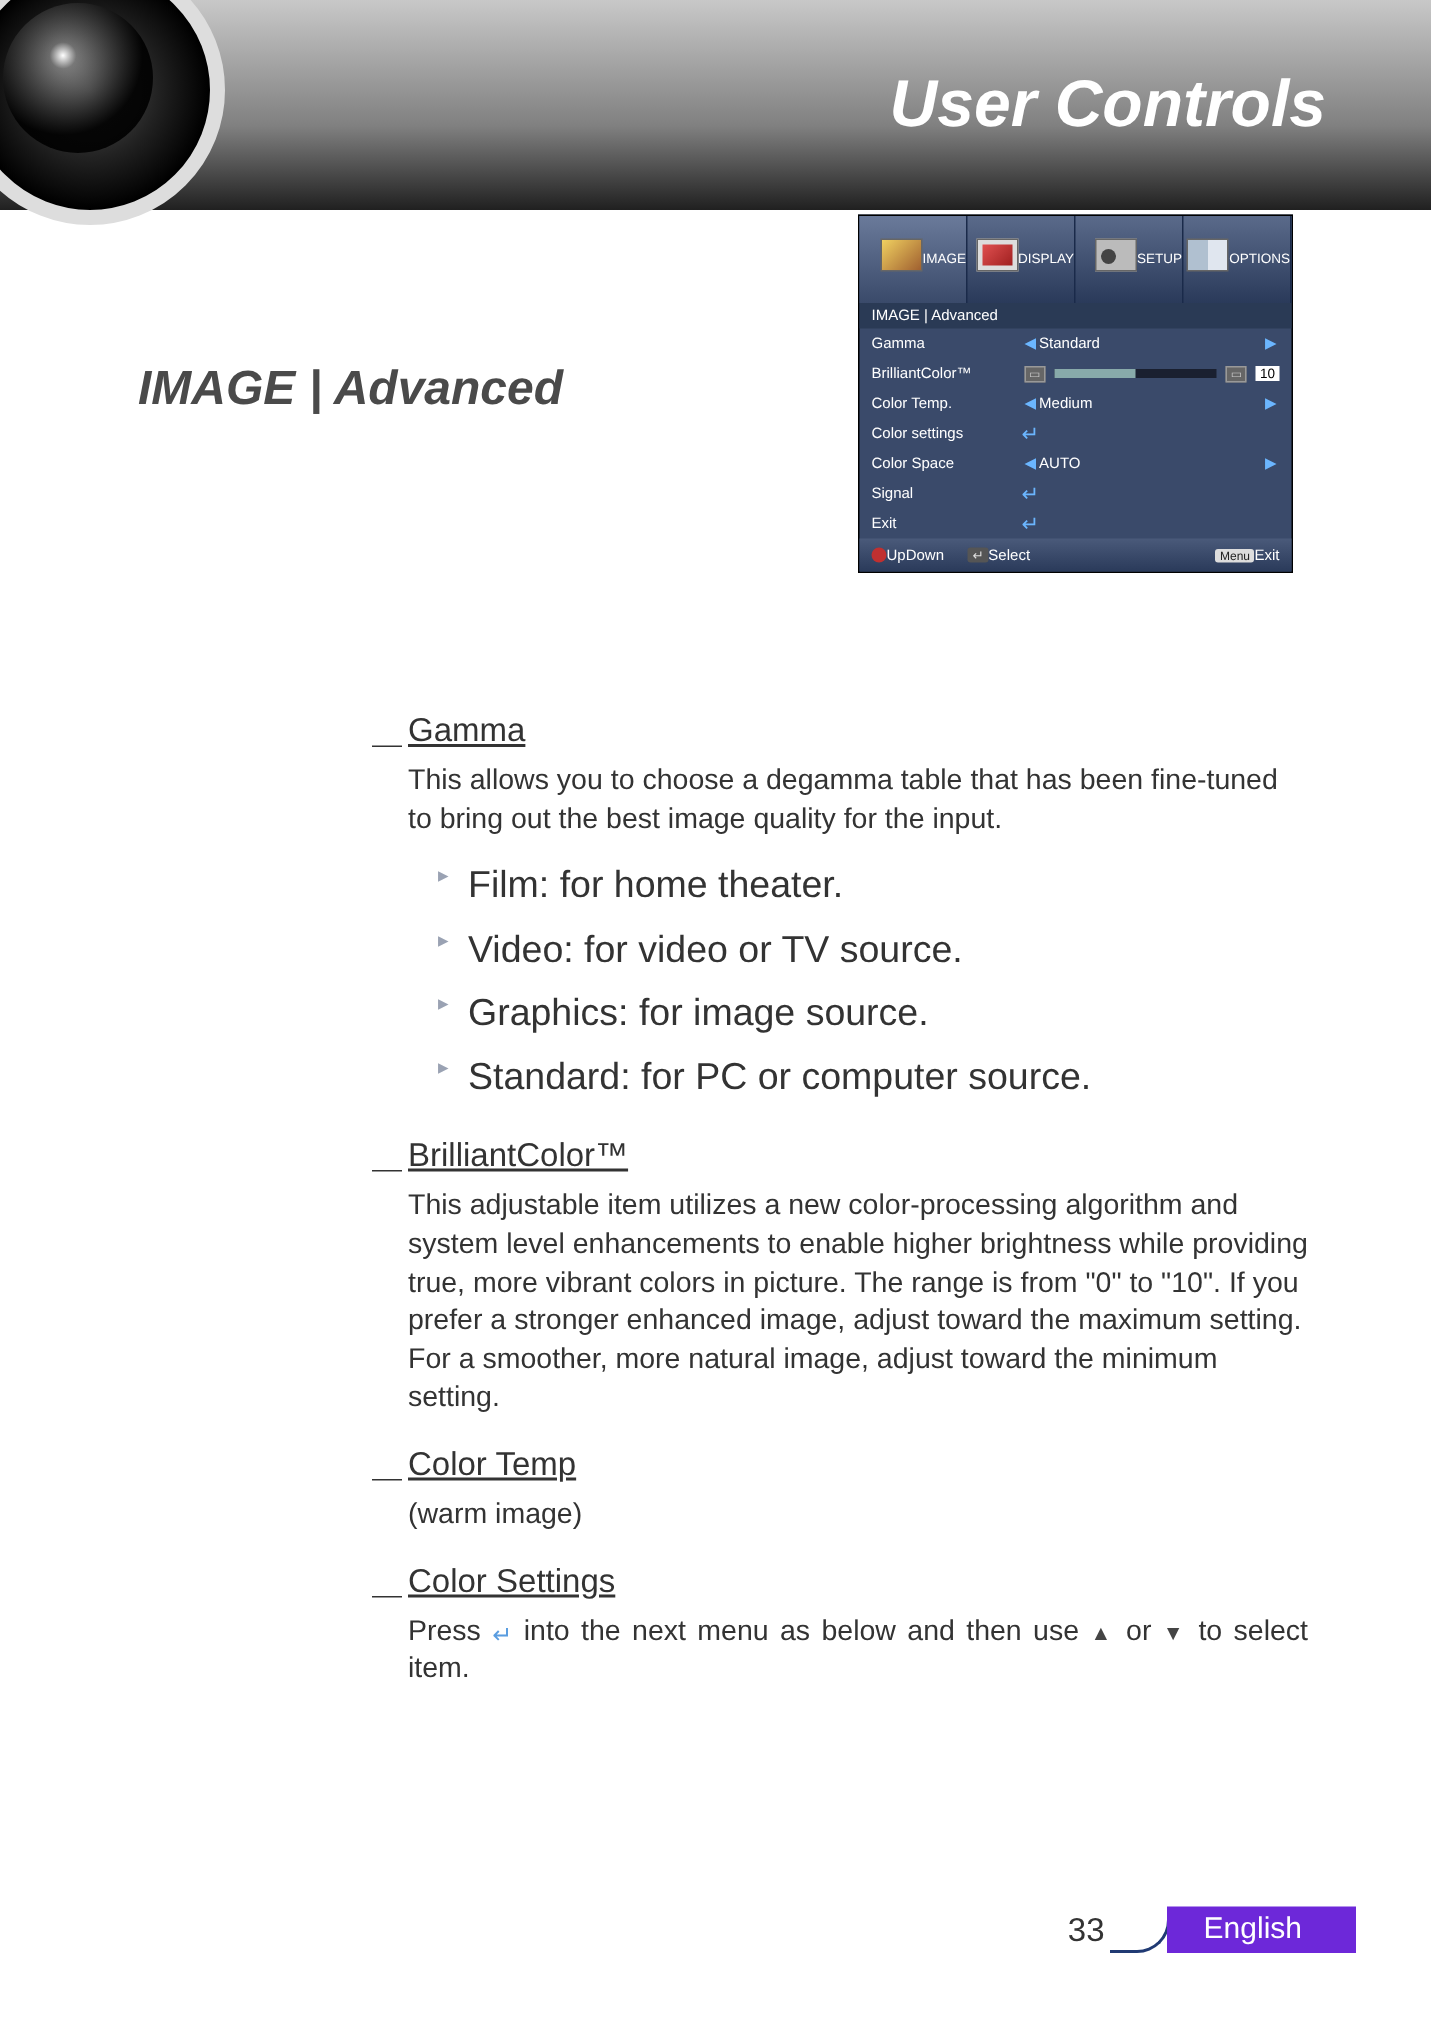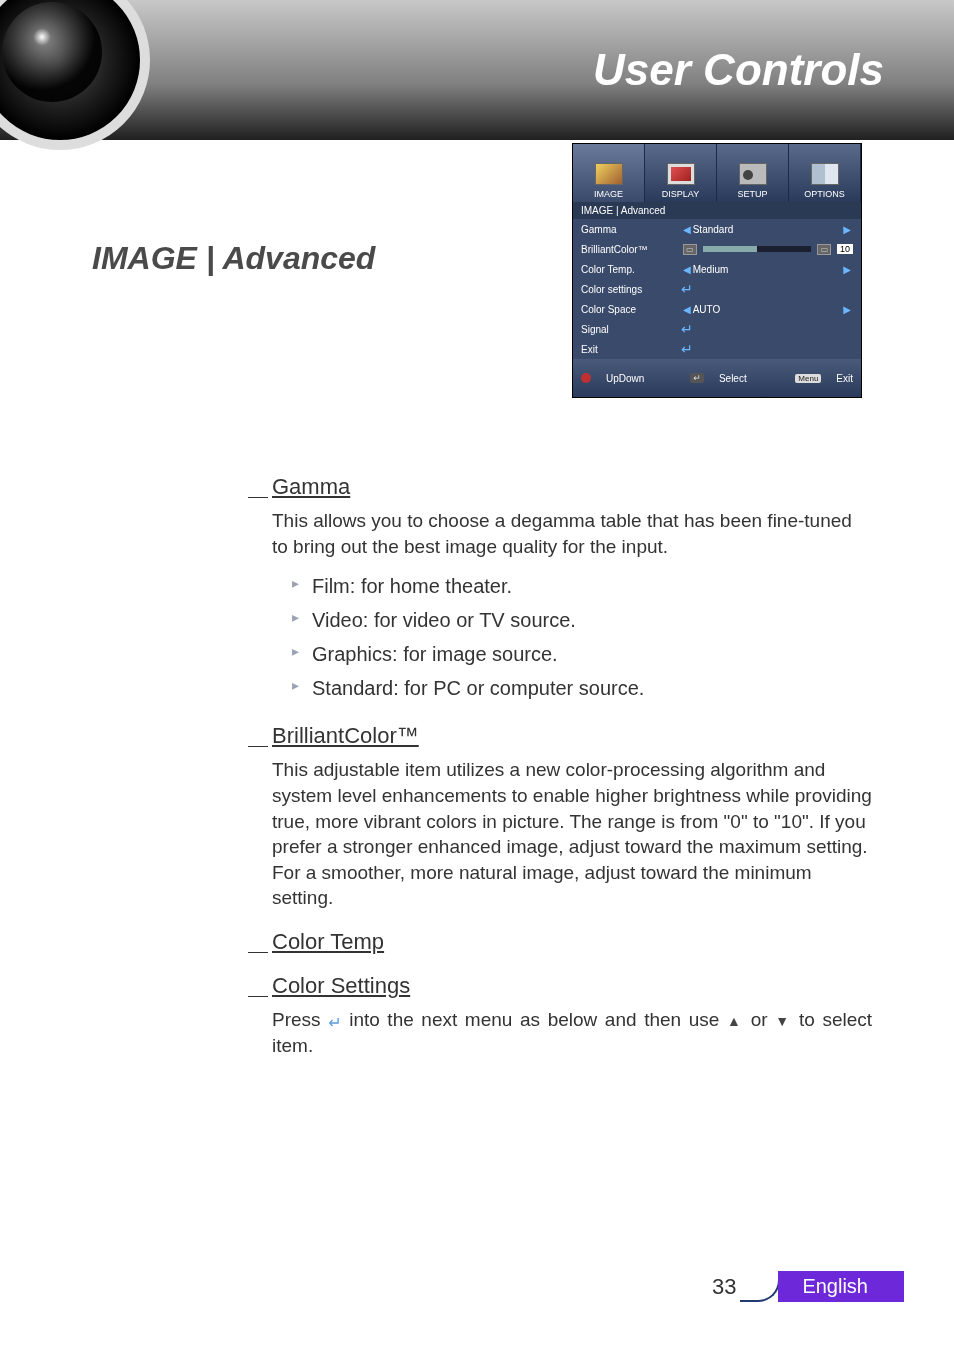--- a/index.html
+++ b/index.html
@@ -61,21 +61,21 @@
   }
   .osd-tabs {
     display: flex;
     height: 58px;
     background: linear-gradient(to bottom, #5a6a8a, #2a3a5a);
   }
   .osd-tab {
     flex: 1;
     border-right: 1px solid #1a2a4a;
     display: flex;
-    flex-direction: column;
+    flex-direction: row;
     align-items: center;
     justify-content: flex-end;
     padding-bottom: 3px;
     font-size: 9px;
   }
   .osd-tab.active { background: linear-gradient(to bottom, #6a7a9a, #3a4a6a); }
   .osd-tab-icon {
     width: 28px;
     height: 22px;
     background: #aaa;
@@ -119,25 +119,25 @@
     font-size:9px;
     padding:0 3px;
     margin-left:4px;
   }
   .osd-badge{
     background:#666;color:#ccc;font-size:8px;padding:0 2px;border:1px solid #999;margin:0 2px;
   }
   .osd-footer {
     display:flex;
     align-items:center;
-    height:38px;
+    height:22px;
     background:linear-gradient(to bottom,#4a5a7a,#2a3a5a);
     padding:0 8px;
     font-size:10px;
-    gap:15px;
+    gap:0;
   }
   .osd-footer .red-dot{width:10px;height:10px;border-radius:50%;background:#c03030;}
   .osd-footer .enter-key{background:#555;color:#ddd;padding:0 3px;font-size:9px;border-radius:2px;}
   .osd-footer .menu-key{background:#ddd;color:#222;padding:0 3px;font-size:8px;border-radius:2px;}
 
   
   .section-title {
     position: absolute;
     left: 92px;
     top: 240px;
@@ -171,21 +171,21 @@
     width:20px;
     height:1px;
     background:#333;
   }
   .para {
     font-size: 19px;
     line-height: 1.35;
     margin-bottom: 6px;
   }
   ul.bullets { list-style:none; margin:10px 0 10px 20px; }
-  ul.bullets li { font-size:20px; line-height:1.7; position:relative; padding-left:20px;}
+  ul.bullets li { font-size:25px; line-height:1.7; position:relative; padding-left:20px;}
   ul.bullets li::before { content:"▸"; position:absolute; left:0; color:#9aa2b3; font-size:14px; top:3px;}
   .inline-enter { color:#5a9de0; font-size:16px; display:inline-block; transform:translateY(2px);}
   .inline-tri-up,.inline-tri-down{color:#444;font-size:14px;}
 
   
   .footer {
     position: absolute;
     bottom: 52px;
     right: 50px;
     display: flex;
@@ -301,20 +301,21 @@
     <li>Film: for home theater.</li>
     <li>Video: for video or TV source.</li>
     <li>Graphics: for image source.</li>
     <li>Standard: for PC or computer source.</li>
   </ul>
 
   <div class="subhead">BrilliantColor™</div>
   <p class="para">This adjustable item utilizes a new color-processing algorithm and system level enhancements to enable higher brightness while providing true, more vibrant colors in picture. The range is from "0" to "10". If you prefer a stronger enhanced image, adjust toward the maximum setting. For a smoother, more natural image, adjust toward the minimum setting.</p>
 
   <div class="subhead">Color Temp</div>
+  <p class="para">(warm image)</p>
 
   <div class="subhead">Color Settings</div>
   <p class="para" style="text-align:justify">
     <span>Press </span>
     <span class="inline-enter">↵</span>
     <span> into the next menu as below and then use </span>
     <span class="inline-tri-up">▲</span>
     <span> or </span>
     <span class="inline-tri-down">▼</span>
     <span> to select item.</span>

